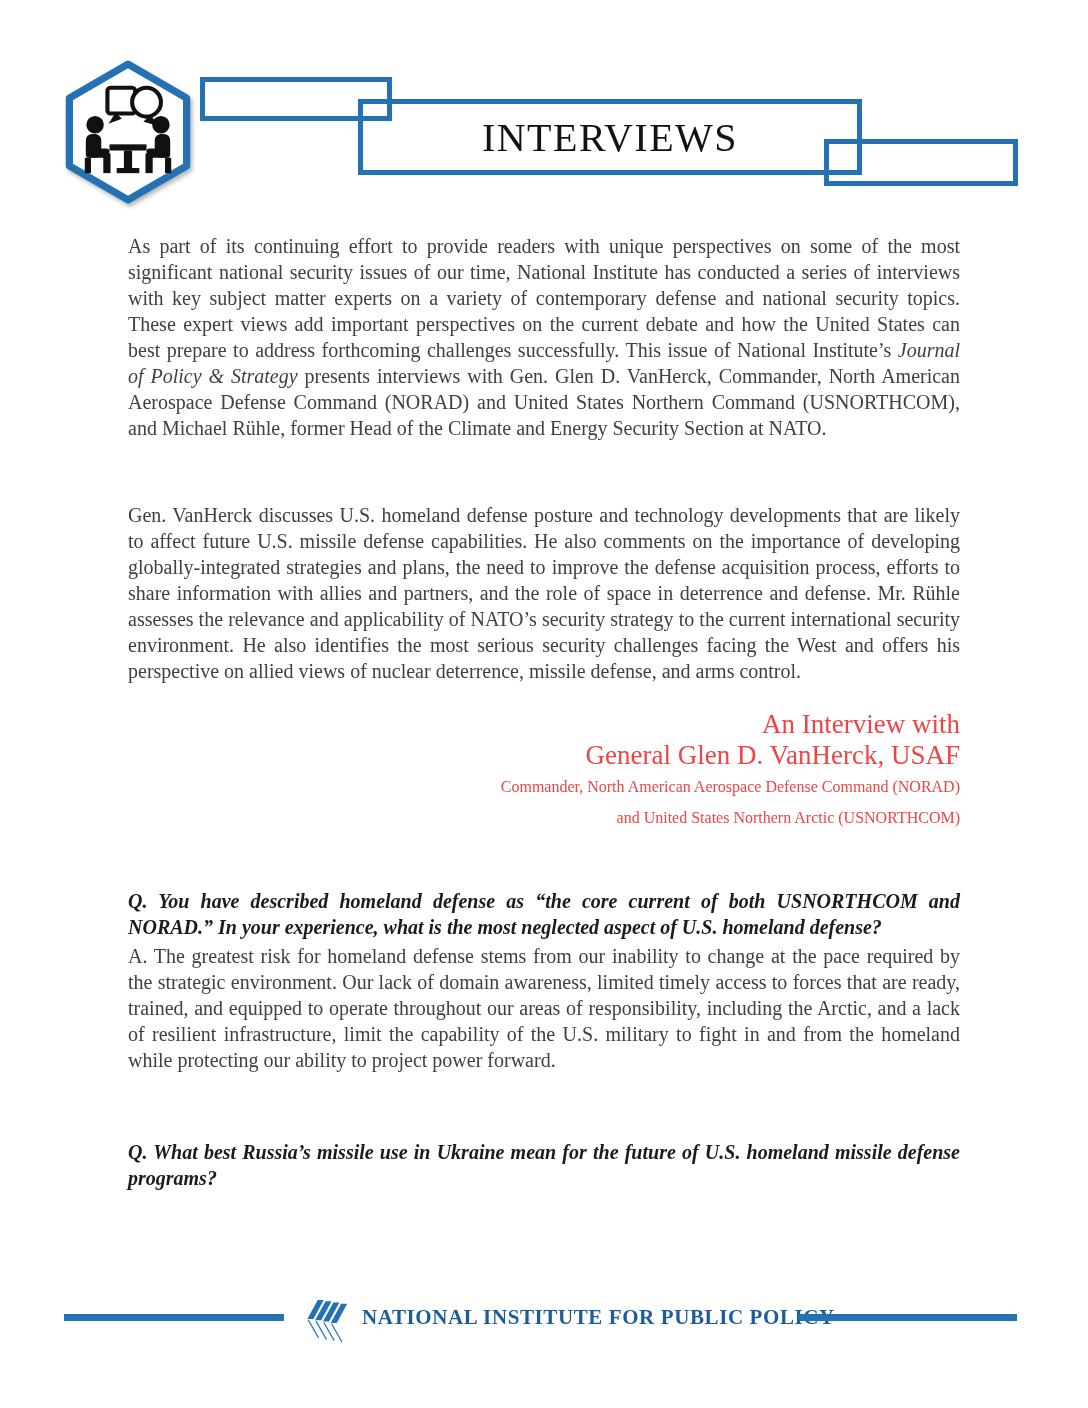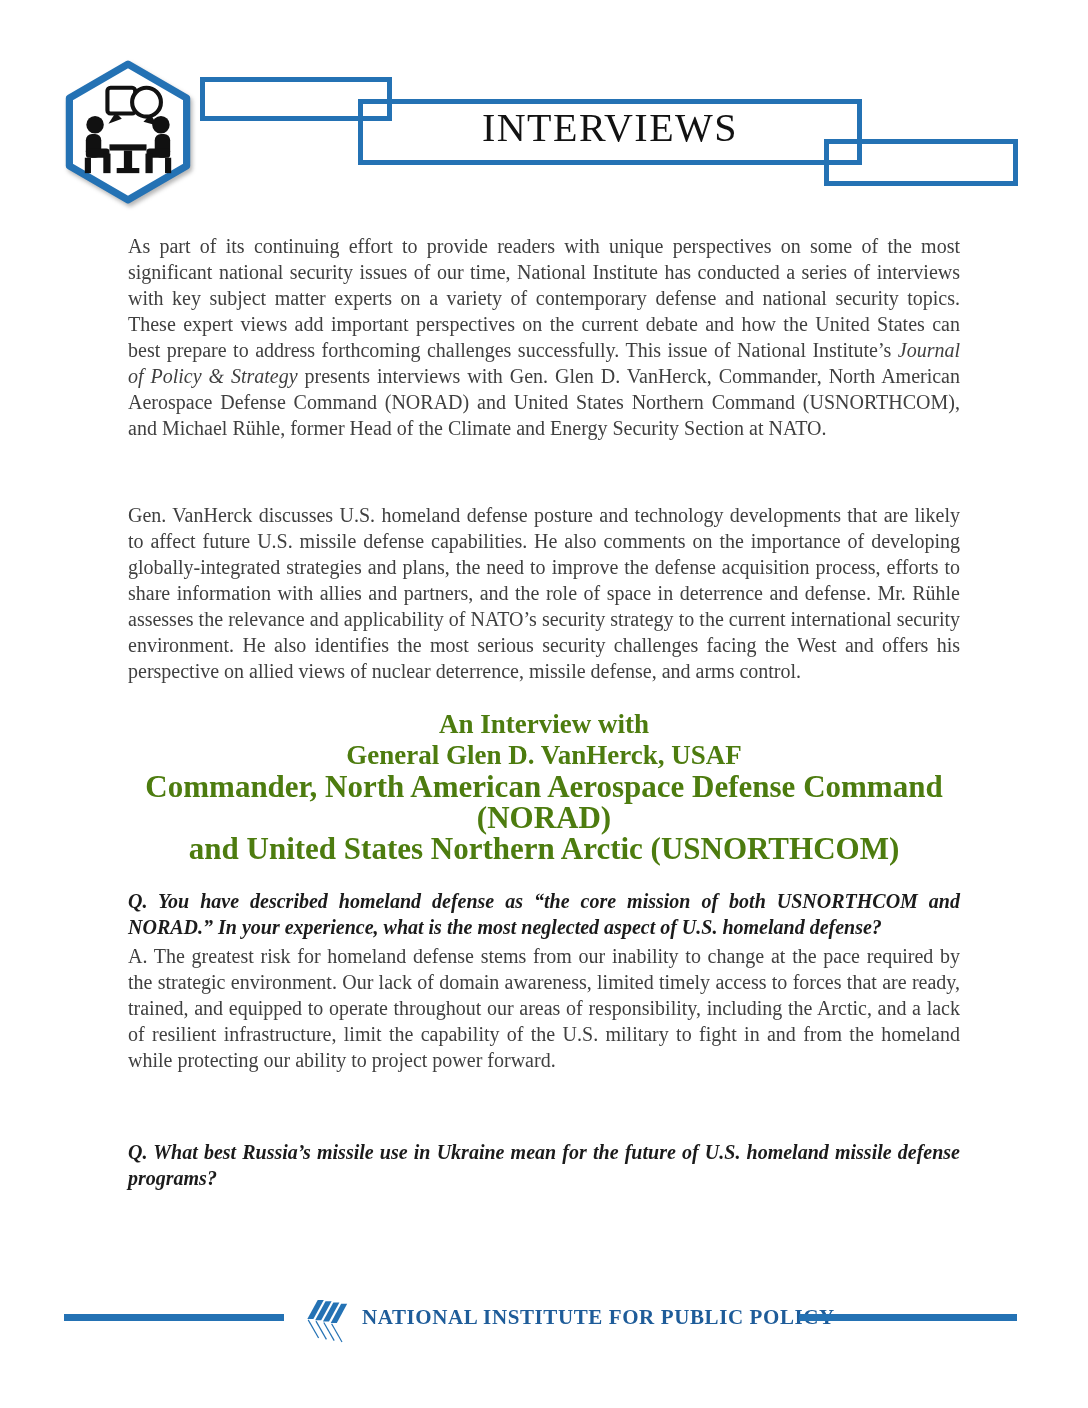--- a/index.html
+++ b/index.html
@@ -10,39 +10,39 @@
     color:#1b1b1b;
   }
   .page { position:absolute; inset:0; background:#fff; overflow:hidden; }
 
   
   .hex-icon { position:absolute; left:56px; top:60px; width:144px; height:144px;
               filter:drop-shadow(2px 3px 2px rgba(90,90,90,.45)); }
   .decor-rect { position:absolute; border:5px solid #2472b4; background:transparent; }
   .rect-left  { left:200px; top:77px;  width:192px; height:44px; }
   .rect-right { left:824px; top:139px; width:194px; height:47px; }
-  .title-box  { position:absolute; left:358px; top:99px; width:504px; height:66px;
-                border:5px solid #2472b4; display:flex; justify-content:center; }
+  .title-box  { position:absolute; left:358px; top:99px; width:504px; height:76px;
+                border:5px solid #2472b4; display:flex; align-items:center; justify-content:center; }
   .section-title { font-size:40px; font-weight:400; letter-spacing:1.5px; color:#121212; white-space:nowrap; }
 
   
   .tblock { position:absolute; left:128px; width:832px; }
   .body-p { font-size:20px; line-height:26px; text-align:justify; color:#404040; }
   .q-p    { font-size:20px; line-height:26px; text-align:justify; font-weight:bold; font-style:italic; color:#1b1b1b; }
   .p1 { top:233px; }
   .p2 { top:502px; }
   .qa1q { top:888px; }
   .qa1a { top:943px; }
   .qa2q { top:1139px; }
   .ital { font-style:italic; }
 
   
-  .title-block { top:709px; text-align:center; font-weight:bold; color:#4d7c0f; }
+  .title-block { top:709px; text-align:right; font-weight:normal; color:#ef4444; }
   .tb-l12 { font-size:27px; line-height:31px; }
-  .tb-l34 { font-size:31px; line-height:31px; }
+  .tb-l34 { font-size:16px; line-height:31px; }
 
   
   .foot-bar { position:absolute; height:7px; background:#2472b4; top:1314px; }
   .foot-bar.left  { left:64px;  width:220px; }
   .foot-bar.right { left:799px; width:218px; }
   .nipp-logo { position:absolute; left:303px; top:1294px; width:52px; height:50px; }
   .org-name { position:absolute; left:362px; top:1305px; font-size:21px; font-weight:bold;
               letter-spacing:0.6px; color:#1e5c99; white-space:nowrap; }
 </style>
 </head>
@@ -95,21 +95,21 @@
 
   <p class="tblock body-p p2">Gen. VanHerck discusses U.S. homeland defense posture and technology developments that are likely to affect future U.S. missile defense capabilities. He also comments on the importance of developing globally-integrated strategies and plans, the need to improve the defense acquisition process, efforts to share information with allies and partners, and the role of space in deterrence and defense. Mr. Rühle assesses the relevance and applicability of NATO’s security strategy to the current international security environment. He also identifies the most serious security challenges facing the West and offers his perspective on allied views of nuclear deterrence, missile defense, and arms control.</p>
 
   <div class="tblock title-block">
     <div class="tb-l12">An Interview with</div>
     <div class="tb-l12">General Glen D. VanHerck, USAF</div>
     <div class="tb-l34">Commander, North American Aerospace Defense Command (NORAD)</div>
     <div class="tb-l34">and United States Northern Arctic (USNORTHCOM)</div>
   </div>
 
-  <p class="tblock q-p qa1q">Q. You have described homeland defense as “the core mission of both USNORTHCOM and NORAD.” In your experience, what is the most neglected aspect of U.S. homeland defense?</p>
+  <p class="tblock q-p qa1q">Q. You have described homeland defense as “the core current of both USNORTHCOM and NORAD.” In your experience, what is the most neglected aspect of U.S. homeland defense?</p>
 
   <p class="tblock body-p qa1a">A. The greatest risk for homeland defense stems from our inability to change at the pace required by the strategic environment. Our lack of domain awareness, limited timely access to forces that are ready, trained, and equipped to operate throughout our areas of responsibility, including the Arctic, and a lack of resilient infrastructure, limit the capability of the U.S. military to fight in and from the homeland while protecting our ability to project power forward.</p>
 
   <p class="tblock q-p qa2q">Q. What best Russia’s missile use in Ukraine mean for the future of U.S. homeland missile defense programs?</p>
 
   <div class="foot-bar left"></div>
 
   <svg class="nipp-logo" viewBox="0 0 60 56" aria-hidden="true">
     <g fill="#2472b4">
       <path d="M5 28 L17 6 L24 6 L12 28 Z"></path>

